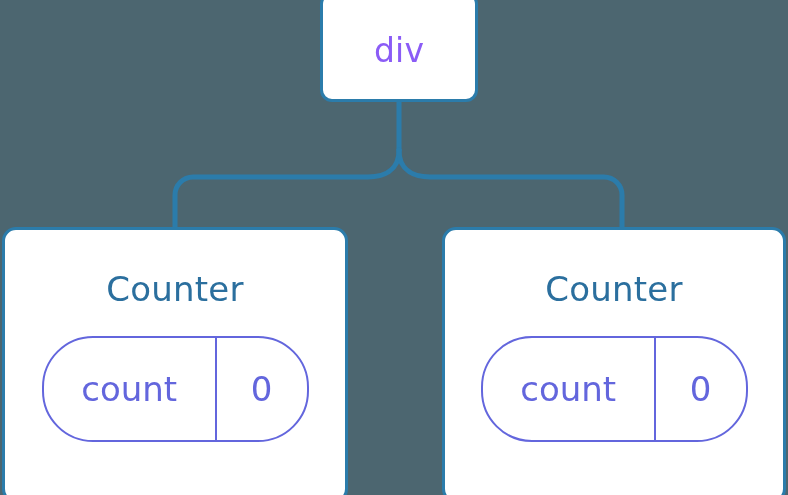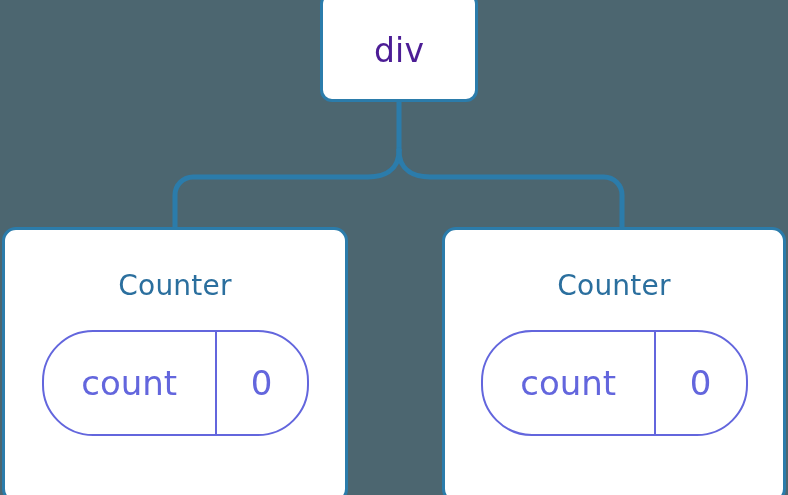--- a/index.html
+++ b/index.html
@@ -67,21 +67,21 @@
     top: 227px;
     height: 276px;
     border-radius: 14px;
     padding-top: 42px;
   }
   #node-counter-left  { left: 2px;   width: 346px; }
   #node-counter-right { left: 442px; width: 344px; }
 
   .node-title {
     color: #2b6f9e;
-    font-size: 28px;
+    font-size: 34px;
     line-height: 1;
     letter-spacing: 0.2px;
   }
 
   
   .state-pill {
     margin-top: 30px;
     height: 106px;
     display: flex;
     flex-direction: row;
@@ -133,21 +133,21 @@
     <path d="M 399,102 L 399,150" fill="none" stroke="#2b7cab" stroke-width="5" stroke-linecap="round"></path>
 
     <path d="M 399,150 C 399,172 382,177 368,177 L 193,177
              A 18,18 0 0 0 175,195 L 175,229" fill="none" stroke="#2b7cab" stroke-width="5" stroke-linecap="round" stroke-linejoin="round"></path>
 
     <path d="M 399,150 C 399,172 416,177 430,177 L 604,177
              A 18,18 0 0 1 622,195 L 622,229" fill="none" stroke="#2b7cab" stroke-width="5" stroke-linecap="round" stroke-linejoin="round"></path>
   </svg>
 
   <div class="node-box" id="node-div" style="border-color: rgb(43, 124, 171); background: rgb(255, 255, 255);">
-    <span class="node-title-root" style="color: #4c1d95; text-align: center;">div</span>
+    <span class="node-title-root" style="color: #8b5cf6; text-align: center;">div</span>
   </div>
 
   <div class="node-box node-card" id="node-counter-left" style="border-color: rgb(43, 124, 171); background: rgb(255, 255, 255);">
     <span class="node-title" style="color: rgb(43, 111, 158);">Counter</span>
 
     <div class="state-pill" id="pill-left-node" style="border-color: rgb(99, 102, 221);">
       <div class="pill-left" style="border-right-color: rgb(99, 102, 221);">
         <span class="pill-key" style="color: rgb(99, 102, 221);">count</span>
       </div>
       <div class="pill-right">

